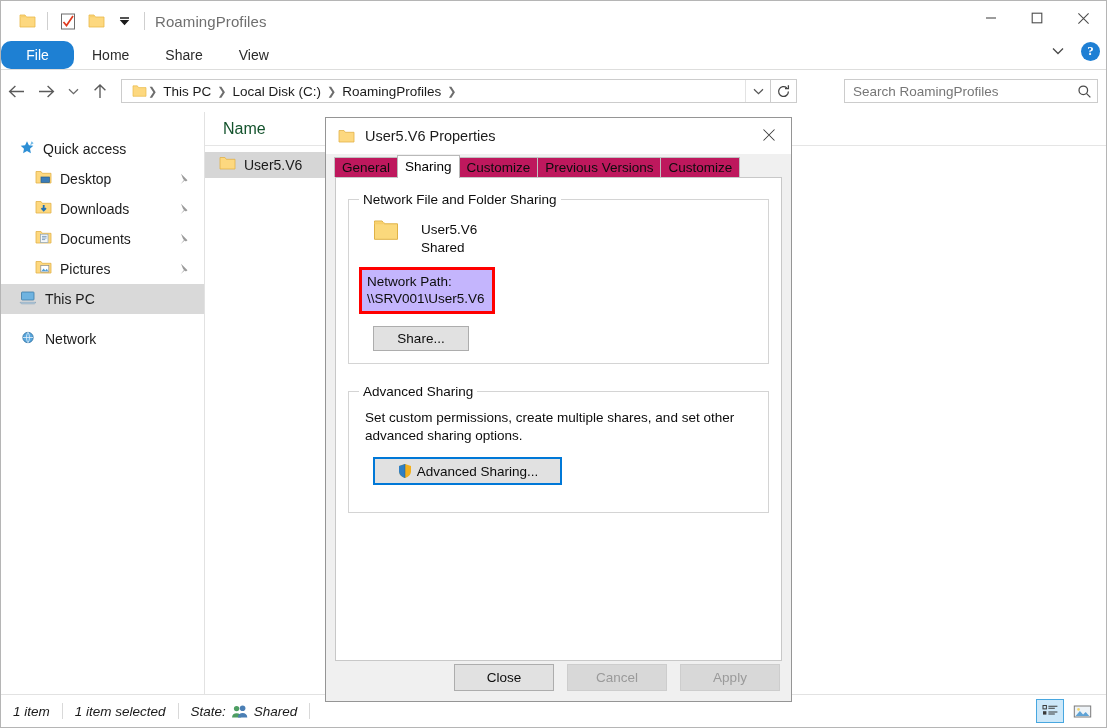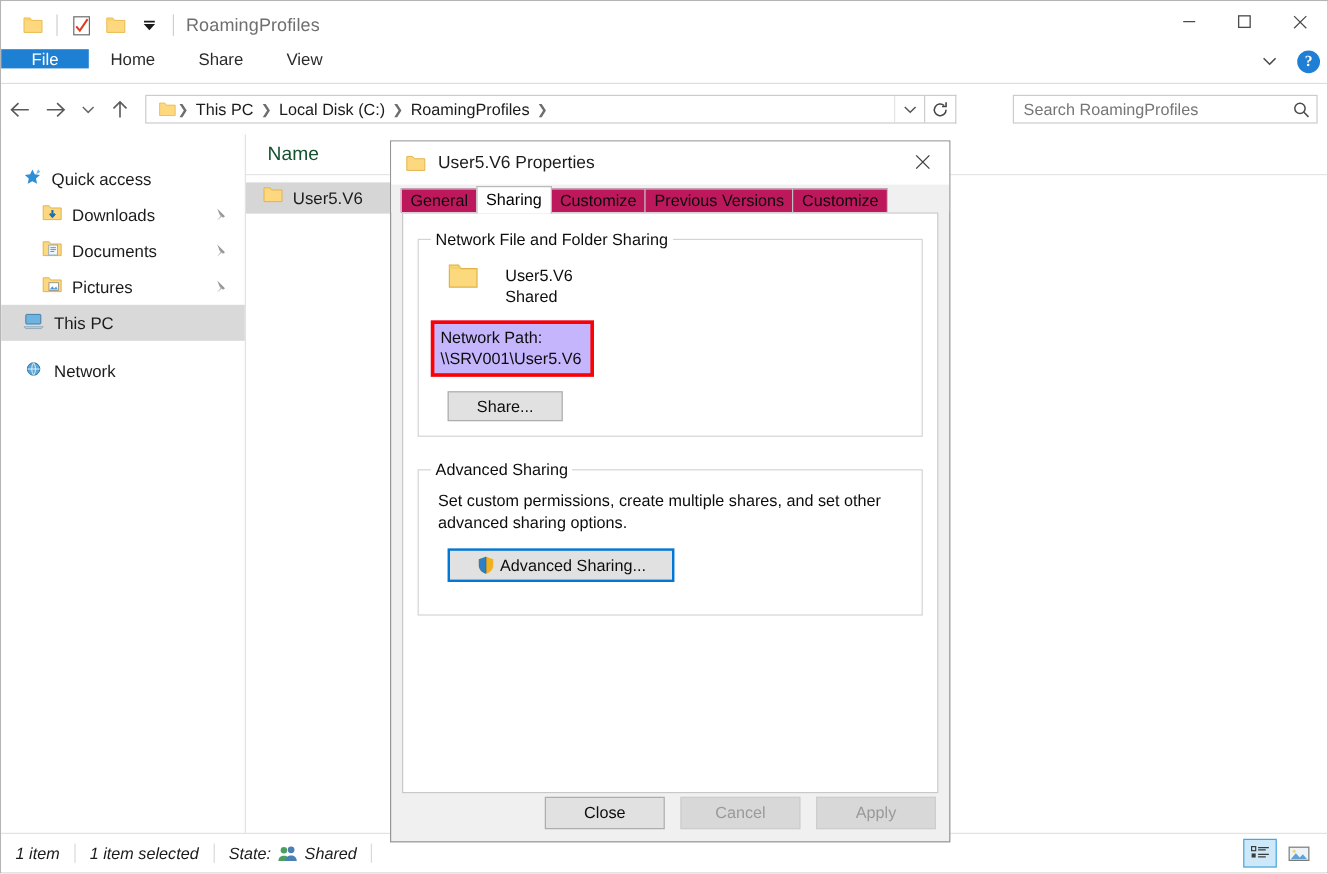--- a/index.html
+++ b/index.html
@@ -48,21 +48,21 @@
   .ribbon {
     position: absolute; left: 0; top: 40px;
     width: 1105px; height: 28px;
     background: #ffffff;
     border-bottom: 1px solid #dededd;
     display: flex; align-items: stretch;
   }
   .rtab {
     display: flex; align-items: center; justify-content: center;
     padding: 0 18px; font-size: 14px; color: #2b2b2b;
-    height: 16px; box-sizing: border-box;
+    height: 28px; box-sizing: border-box; border-radius: 10px;
   }
   .rtab.file {
     background: #1e80d3; color: #ffffff;
     min-width: 73px; padding: 0;
   }
   .ribbon-right {
     position: absolute; right: 6px; top: 38px;
     display: flex; align-items: center; gap: 10px;
   }
   .chev-btn { width: 26px; height: 24px; display:flex; align-items:center; justify-content:center; }
@@ -421,20 +421,34 @@
       <div class="nav-item">
         <span>
           <svg width="16" height="16" viewBox="0 0 16 16">
               <path d="M8 1.2l1.9 4.1 4.4.5-3.3 3 .9 4.4L8 11l-3.9 2.2.9-4.4-3.3-3 4.4-.5z" fill="#2d8fd5"></path>
               <path d="M12.6 1.2l2 2-3.4 2.1z" fill="#6fb8e6"></path>
             </svg>
         </span>
         <span class="nav-label">Quick access</span>
       </div>
 
+      <div class="nav-item indent">
+        <span>
+          <svg width="17" height="15" viewBox="0 0 17 15">
+              <path d="M1 1.5h5l1.3 1.8H16v9.7H1z" fill="#fdd87f" stroke="#e2b249" stroke-width="0.8"></path>
+              <rect x="6" y="7" width="8.5" height="5.5" fill="#3a7cb8" stroke="#2a5d8c" stroke-width="0.7"></rect>
+            </svg>
+        </span>
+        <span class="nav-label">Desktop</span>
+        <span class="pin">
+          <svg width="13" height="13" viewBox="0 0 13 13">
+              <path d="M4 1.8l6.5 6.5-1.6 1.2-1.2-1-4 3.5 3.3-4.1-1-1.2z" fill="#9a9a9a"></path>
+            </svg>
+        </span>
+      </div>
 
       <div class="nav-item indent">
         <span>
           <svg width="17" height="15" viewBox="0 0 17 15">
               <path d="M1 1.5h5l1.3 1.8H16v9.7H1z" fill="#fdd87f" stroke="#e2b249" stroke-width="0.8"></path>
               <path d="M8.7 5v4.5M6.5 8.2l2.2 2.3 2.2-2.3" stroke="#1f6fb5" stroke-width="1.8" fill="none"></path>
             </svg>
         </span>
         <span class="nav-label">Downloads</span>
         <span class="pin">

